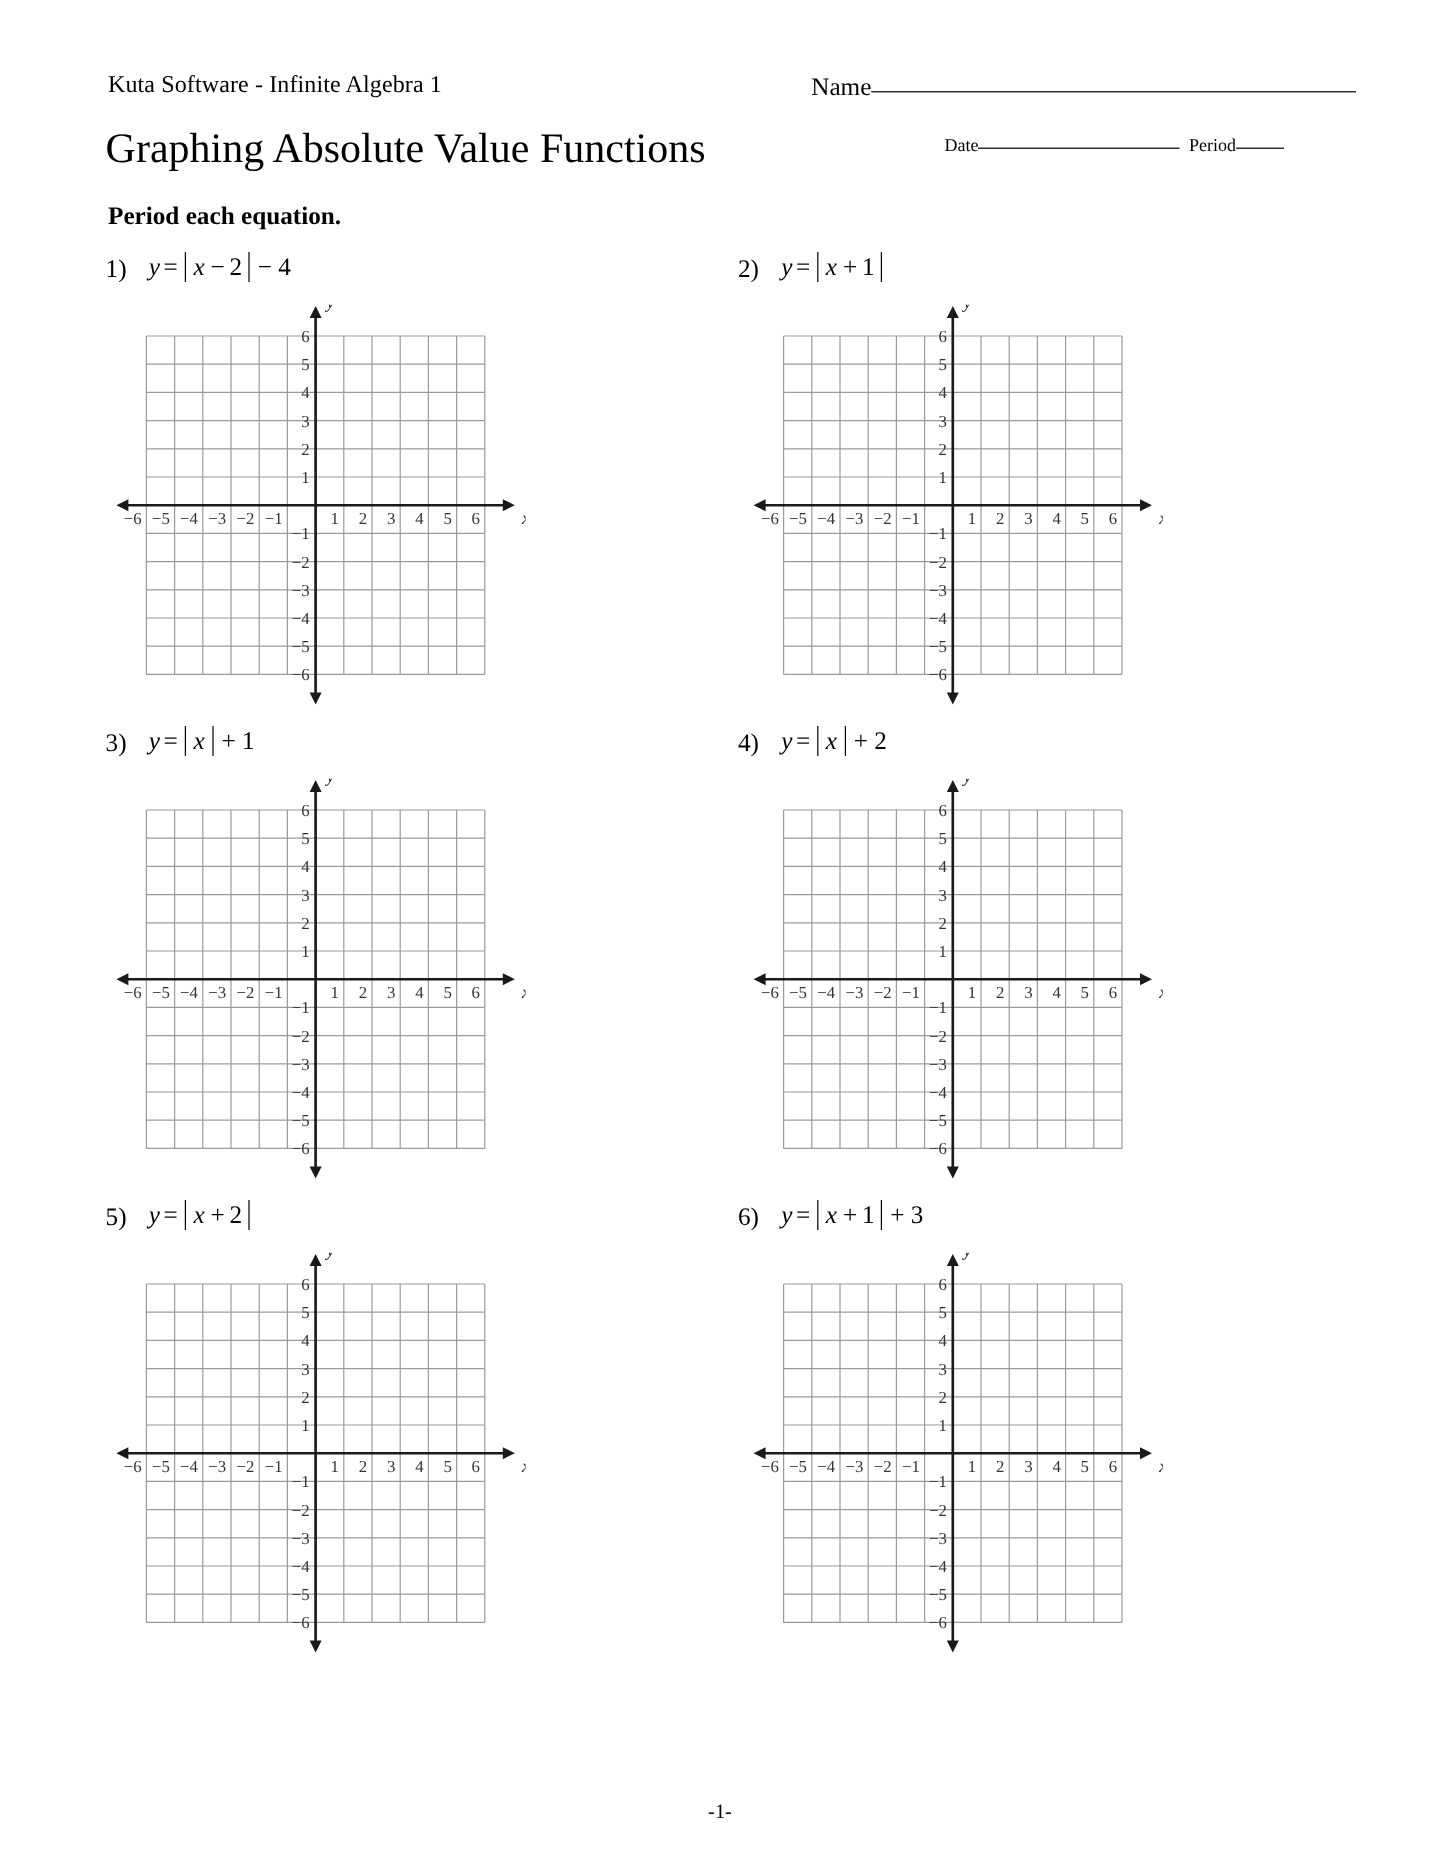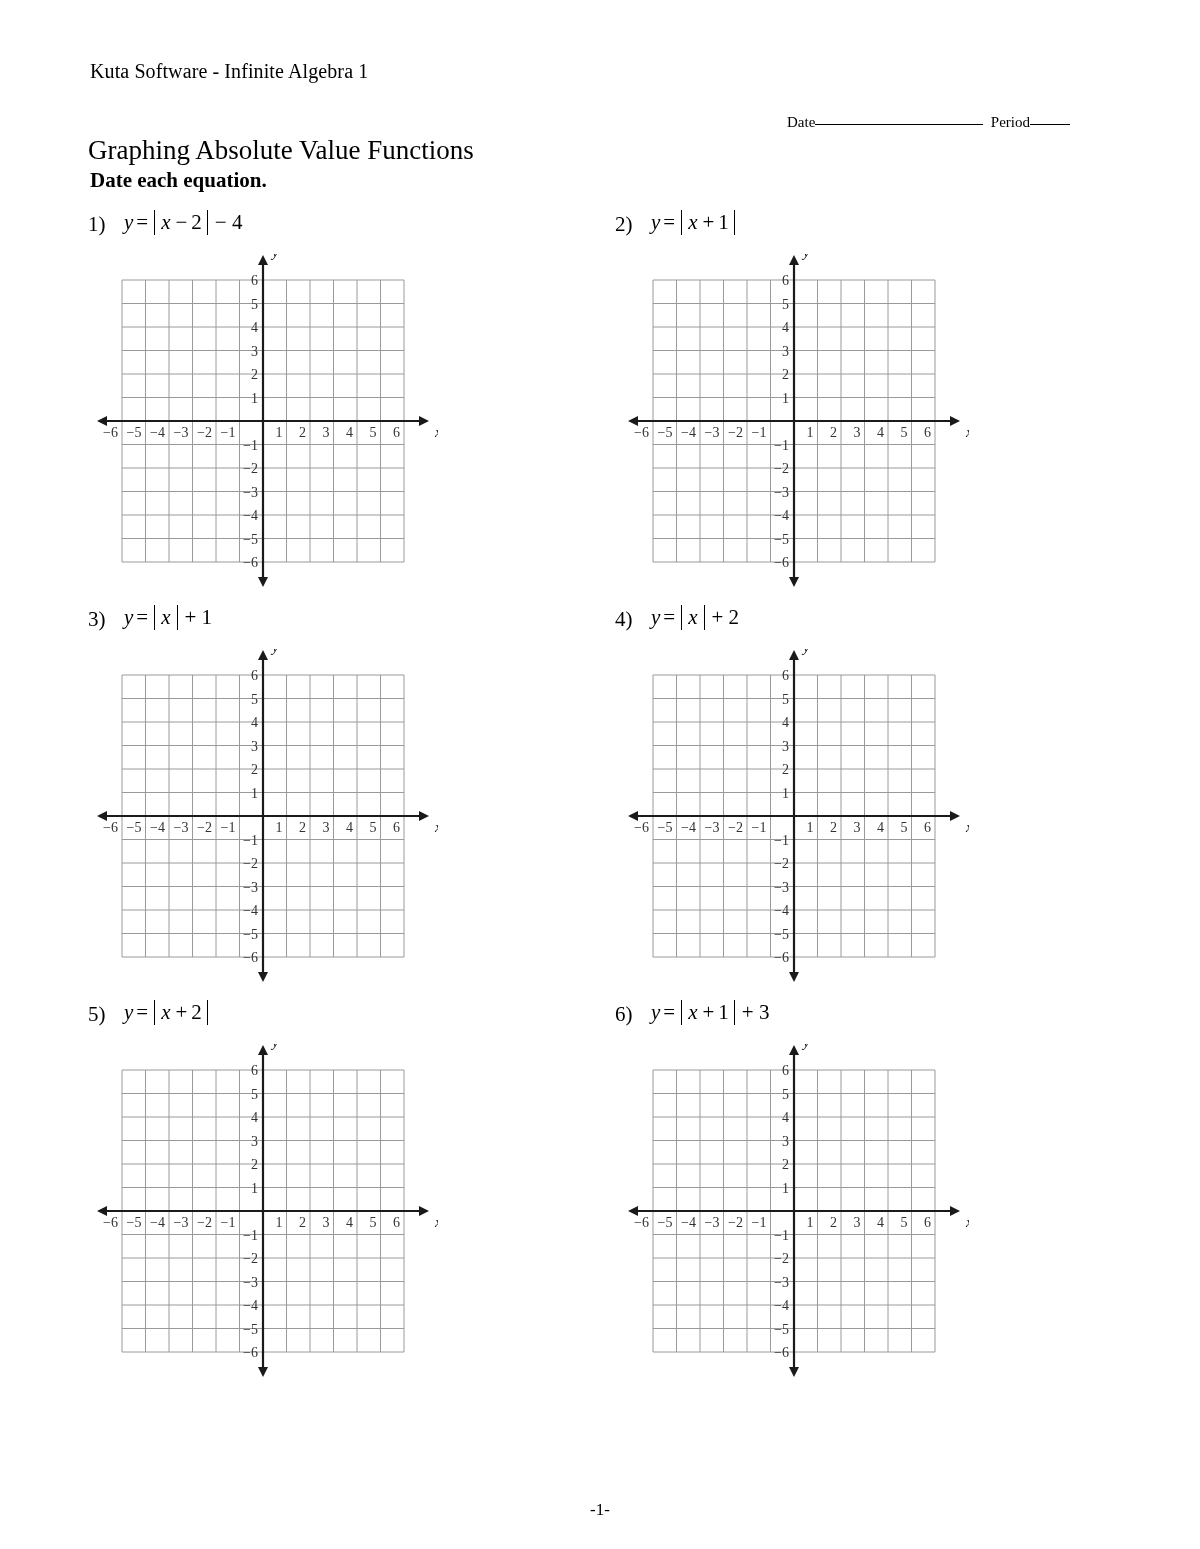--- a/index.html
+++ b/index.html
@@ -37,23 +37,22 @@
     position: absolute;
     left: 676px;
     top: 60px;
     font-size: 21px;
     white-space: nowrap;
   }
   .hdr-title {
     position: absolute;
     left: 88px;
     top: 104px;
-    font-size: 27px;
+    font-size: 35px;
     white-space: nowrap;
-    margin-top: 31px;
   }
   .hdr-date-row {
     position: absolute;
     left: 787px;
     top: 114px;
     font-size: 15px;
     white-space: nowrap;
   }
   .rule {
     display: inline-block;
@@ -126,28 +125,31 @@
     font-size: 17px;
   }
 </style>
 </head>
 <body>
 
 <div class="page">
 
   <div class="hdr-brand">Kuta Software - Infinite Algebra 1</div>
 
+  <div class="hdr-name-row">
+    <span>Name</span><span class="rule rule-name"></span>
+  </div>
 
   <div class="hdr-title">Graphing Absolute Value Functions</div>
 
   <div class="hdr-date-row">
     <span>Date</span><span class="rule rule-date"></span>&nbsp;&nbsp;<span>Period</span><span class="rule rule-period"></span>
   </div>
 
-  <div class="instruction">Date each equation.</div>
+  <div class="instruction">Period each equation.</div>
 
   <div id="problems-root">
       <div class="problem" style="left: 88px; top: 212px;">
         <div class="prob-label">1)</div>
         <div class="eq">
           <span class="var">y</span>
           <span class="eqsign">=</span>
           <span class="abs">
             <span class="var">x</span>
             <span class="op">−</span>

